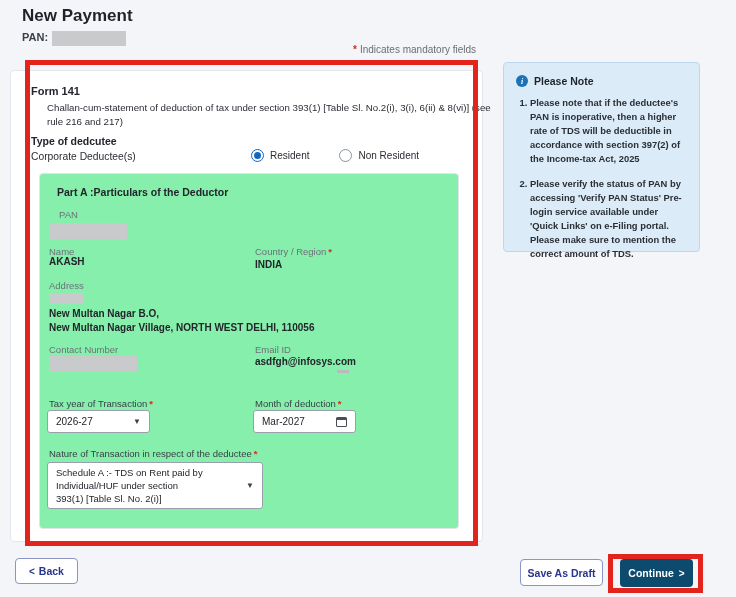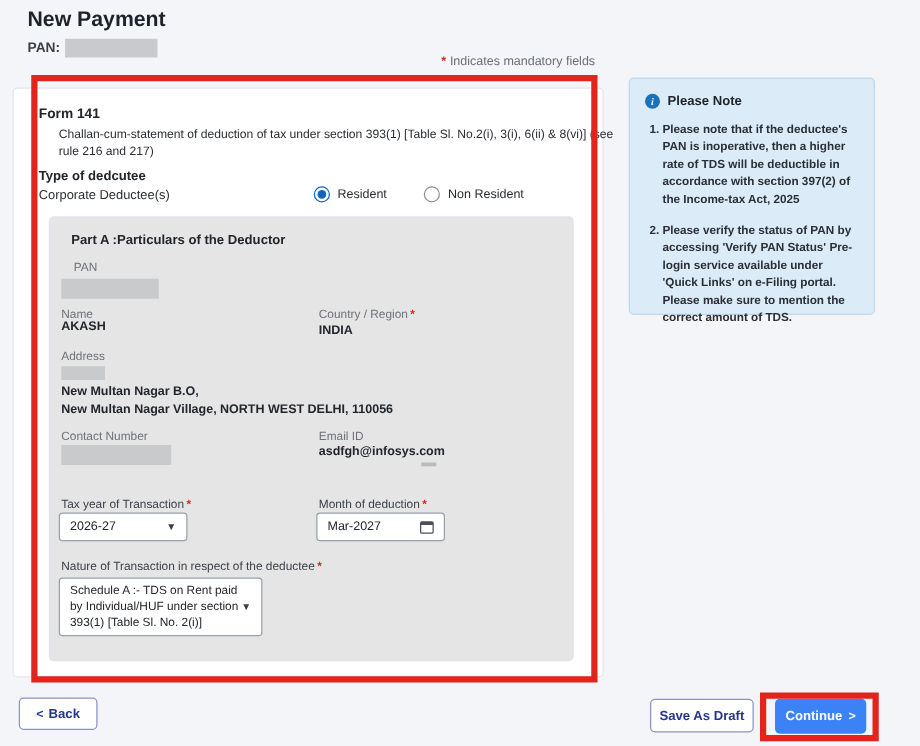--- a/index.html
+++ b/index.html
@@ -29,21 +29,21 @@
   .res-label { position:absolute; left:240px; top:64px; }
   .radio-row { position:absolute; left:240px; top:78px; display:flex; align-items:center; gap:6px; font-size:10px; color:#2a2d33; }
   .radio { width:13px; height:13px; border-radius:50%; border:1.6px solid #1565c0; display:inline-flex; align-items:center; justify-content:center; background:#fff; }
   .radio .dot { width:7px; height:7px; border-radius:50%; background:#1565c0; }
   .radio.off { border-color:#8d939c; }
   .radio-gap { width:18px; }
 
   
   .inner-card {
     position:absolute; left:28px; top:102px; width:420px; height:356px;
-    background:#e5e5e5; border:1px solid #e2e4ea; border-radius:4px;
+    background:#86efac; border:1px solid #e2e4ea; border-radius:4px;
   }
   .parta-title { position:absolute; left:17px; top:12px; font-size:10.5px; font-weight:bold; color:#22252b; }
   .flabel { position:absolute; font-size:9.5px; color:#6d7178; }
   .fvalue { position:absolute; font-size:10px; font-weight:bold; color:#22252b; }
   .redact { position:absolute; background:#c9cacc; }
   .req { color:#d02a24; font-weight:bold; margin-left:2px; }
   .profile-line { position:absolute; left:9px; top:201px; font-size:9.5px; color:#2a2d33; }
   .profile-link { color:#0f62d4; text-decoration:underline; font-weight:bold; cursor:pointer; }
   .select-box {
     position:absolute; border:1px solid #9aa0ab; border-radius:3px; background:#fff;
@@ -73,21 +73,21 @@
   }
   .note-title { font-size:10.5px; font-weight:bold; color:#1f2329; }
   .note-list { margin:9px 0 0 14px; font-size:9.4px; line-height:1.5; color:#2a2e35;font-weight:bold; }
   .note-list li { margin-bottom:10px; }
 
   
   .btn { position:absolute; display:flex; align-items:center; justify-content:center; border-radius:4px; font-size:10.5px; font-weight:bold; cursor:pointer; }
   .btn-outline { background:#fff; border:1px solid #8a94c6; color:#27348b; }
   .btn-back { left:15px; top:558px; width:63px; height:26px; gap:4px; }
   .btn-save { left:520px; top:559px; width:83px; height:27px; }
-  .btn-continue { left:620px; top:559px; width:73px; height:28px; background:#3b82f6; color:#fff; border:none; gap:5px; }
+  .btn-continue { left:620px; top:559px; width:73px; height:28px; background:#0c4a6e; color:#fff; border:none; gap:5px; }
   .chev { font-size:10px; font-weight:bold; }
 </style>
 </head>
 <body>
 
 <div class="page">
 
   <div class="page-title">New Payment</div>
   <div class="pan-row">
     <span>PAN:</span><span class="pan-redact"></span>
@@ -144,21 +144,21 @@
         <span class="caret">▼</span>
       </div>
 
       <div class="flabel" style="left:215px; top:224px; color:#3a3e46;"><span>Month of deduction</span><span class="req">*</span></div>
       <div class="select-box" style="left:213px; top:236px; width:103px; height:23px;">
         <span>Mar-2027</span>
         <span class="cal-icon"></span>
       </div>
 
       <div class="flabel" style="left:9px; top:274px; color:#3a3e46;"><span>Nature of Transaction in respect of the deductee</span><span class="req">*</span></div>
-      <div class="select-box nature-box" style="left:7px; top:288px; width:163px; height:47px;">
+      <div class="select-box nature-box" style="left:7px; top:288px; width:216px; height:47px;">
         <span class="txt">Schedule A :- TDS on Rent paid by Individual/HUF under section 393(1) [Table Sl. No. 2(i)]</span>
         <span class="caret">▼</span>
       </div>
     </div>
   </div>
 
   <div class="note-panel">
     <div class="note-head">
       <span class="info-icon">i</span>
       <span class="note-title">Please Note</span>

